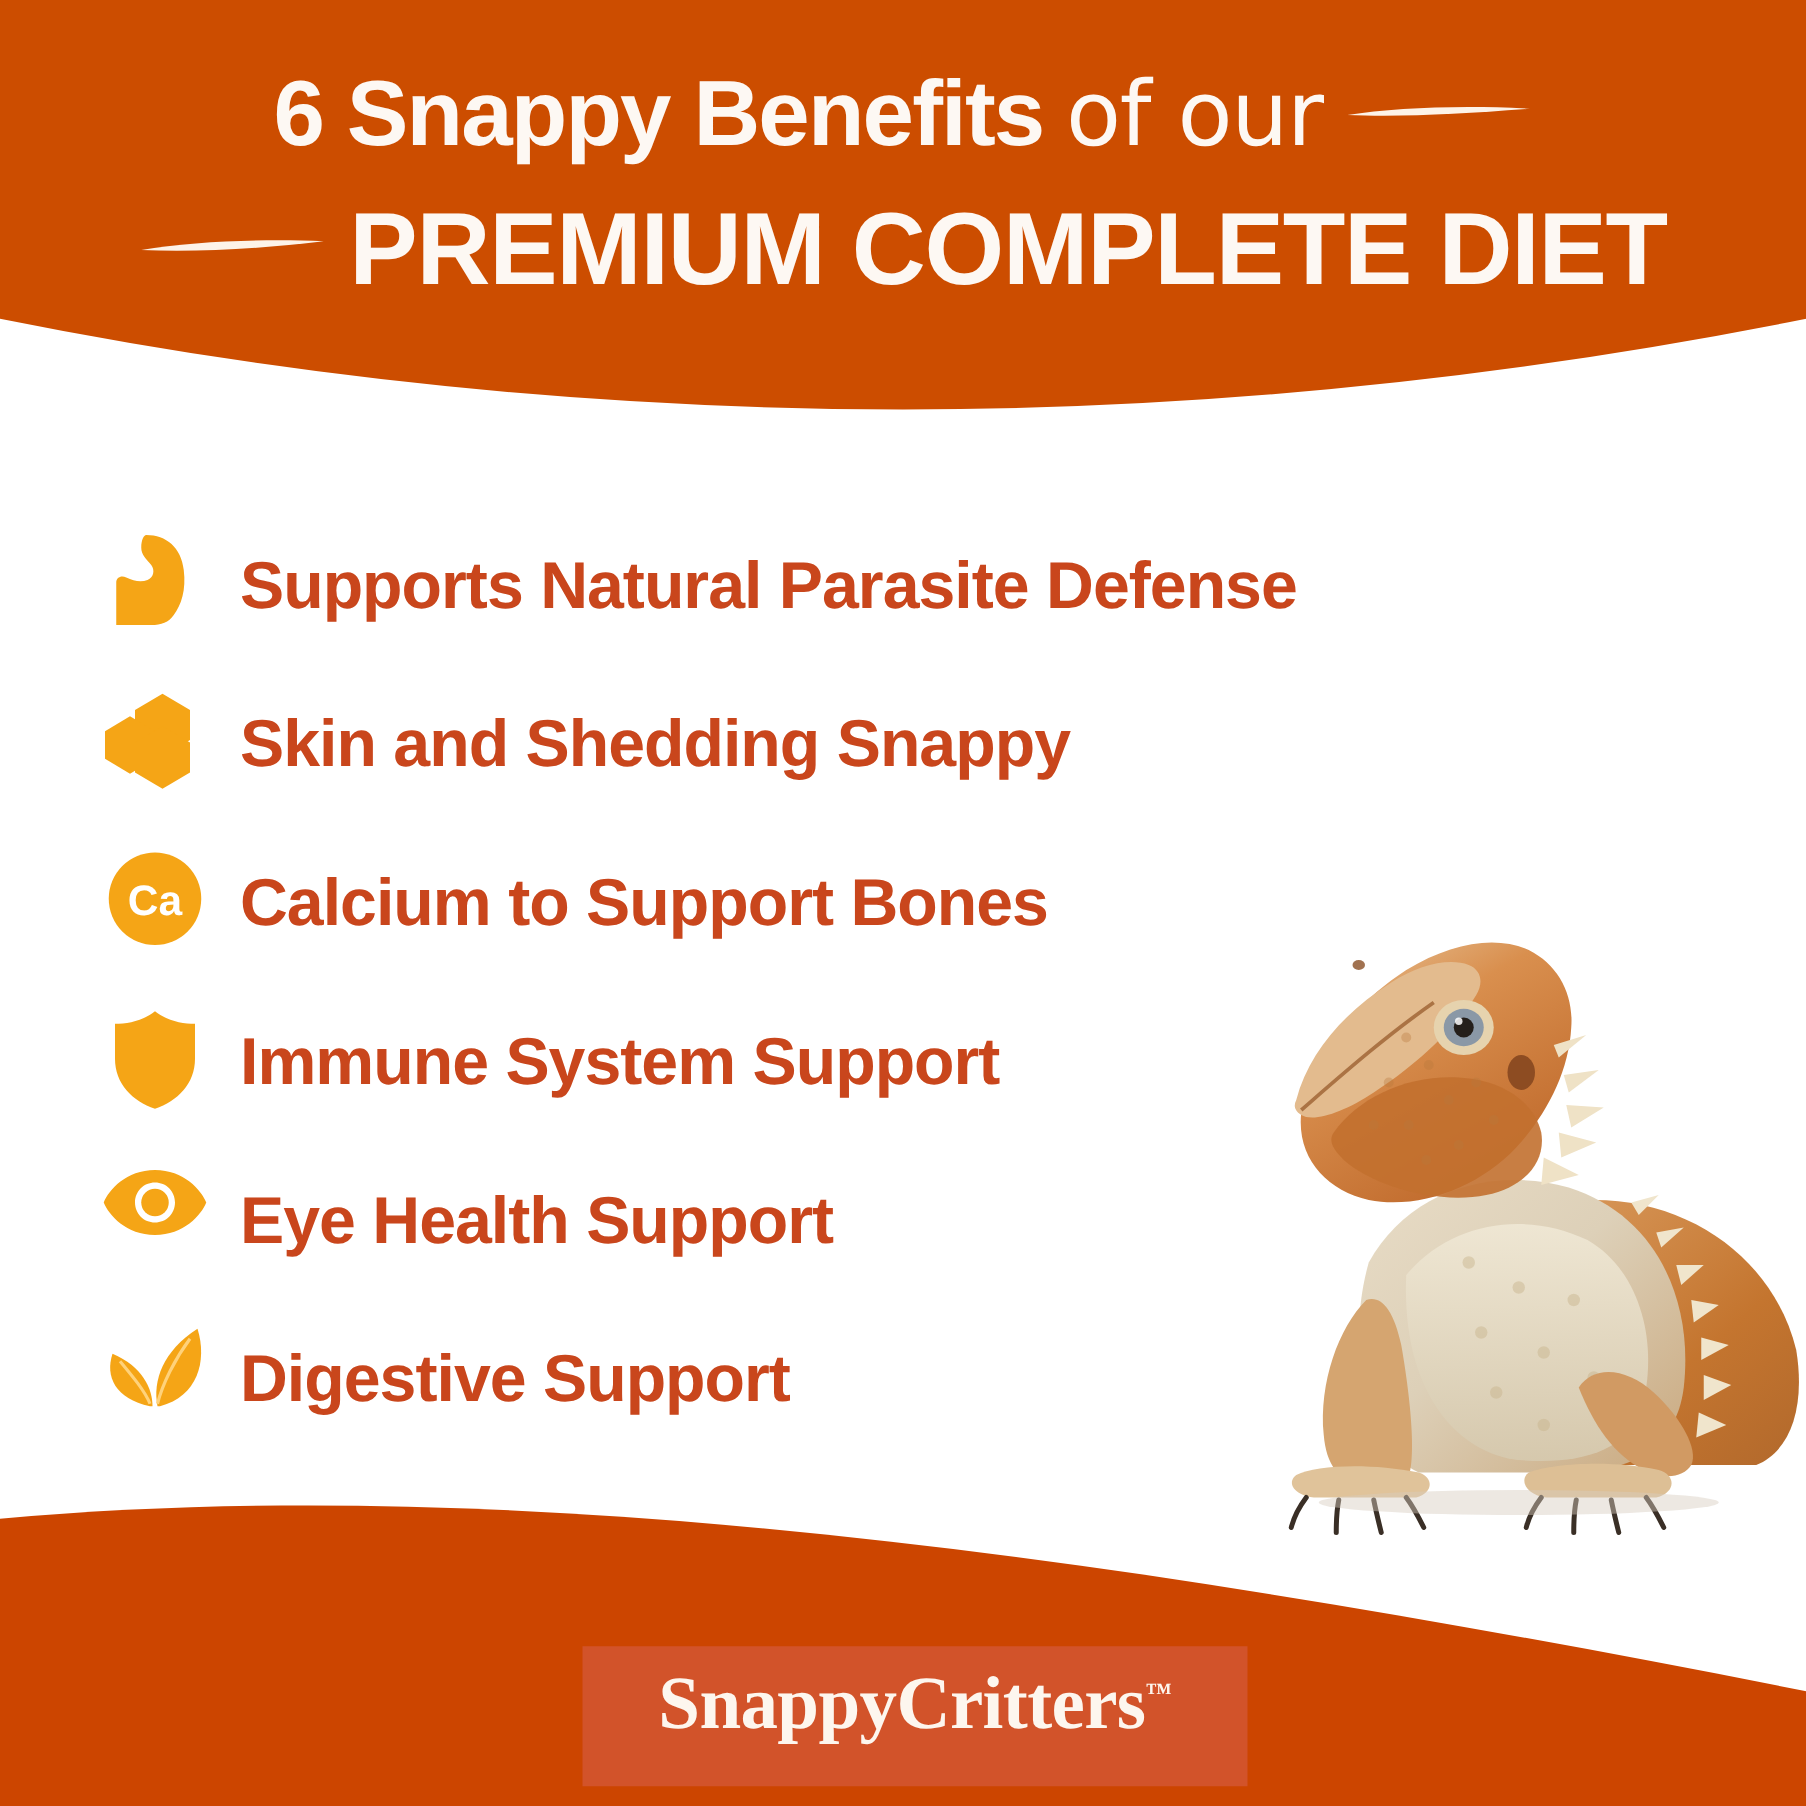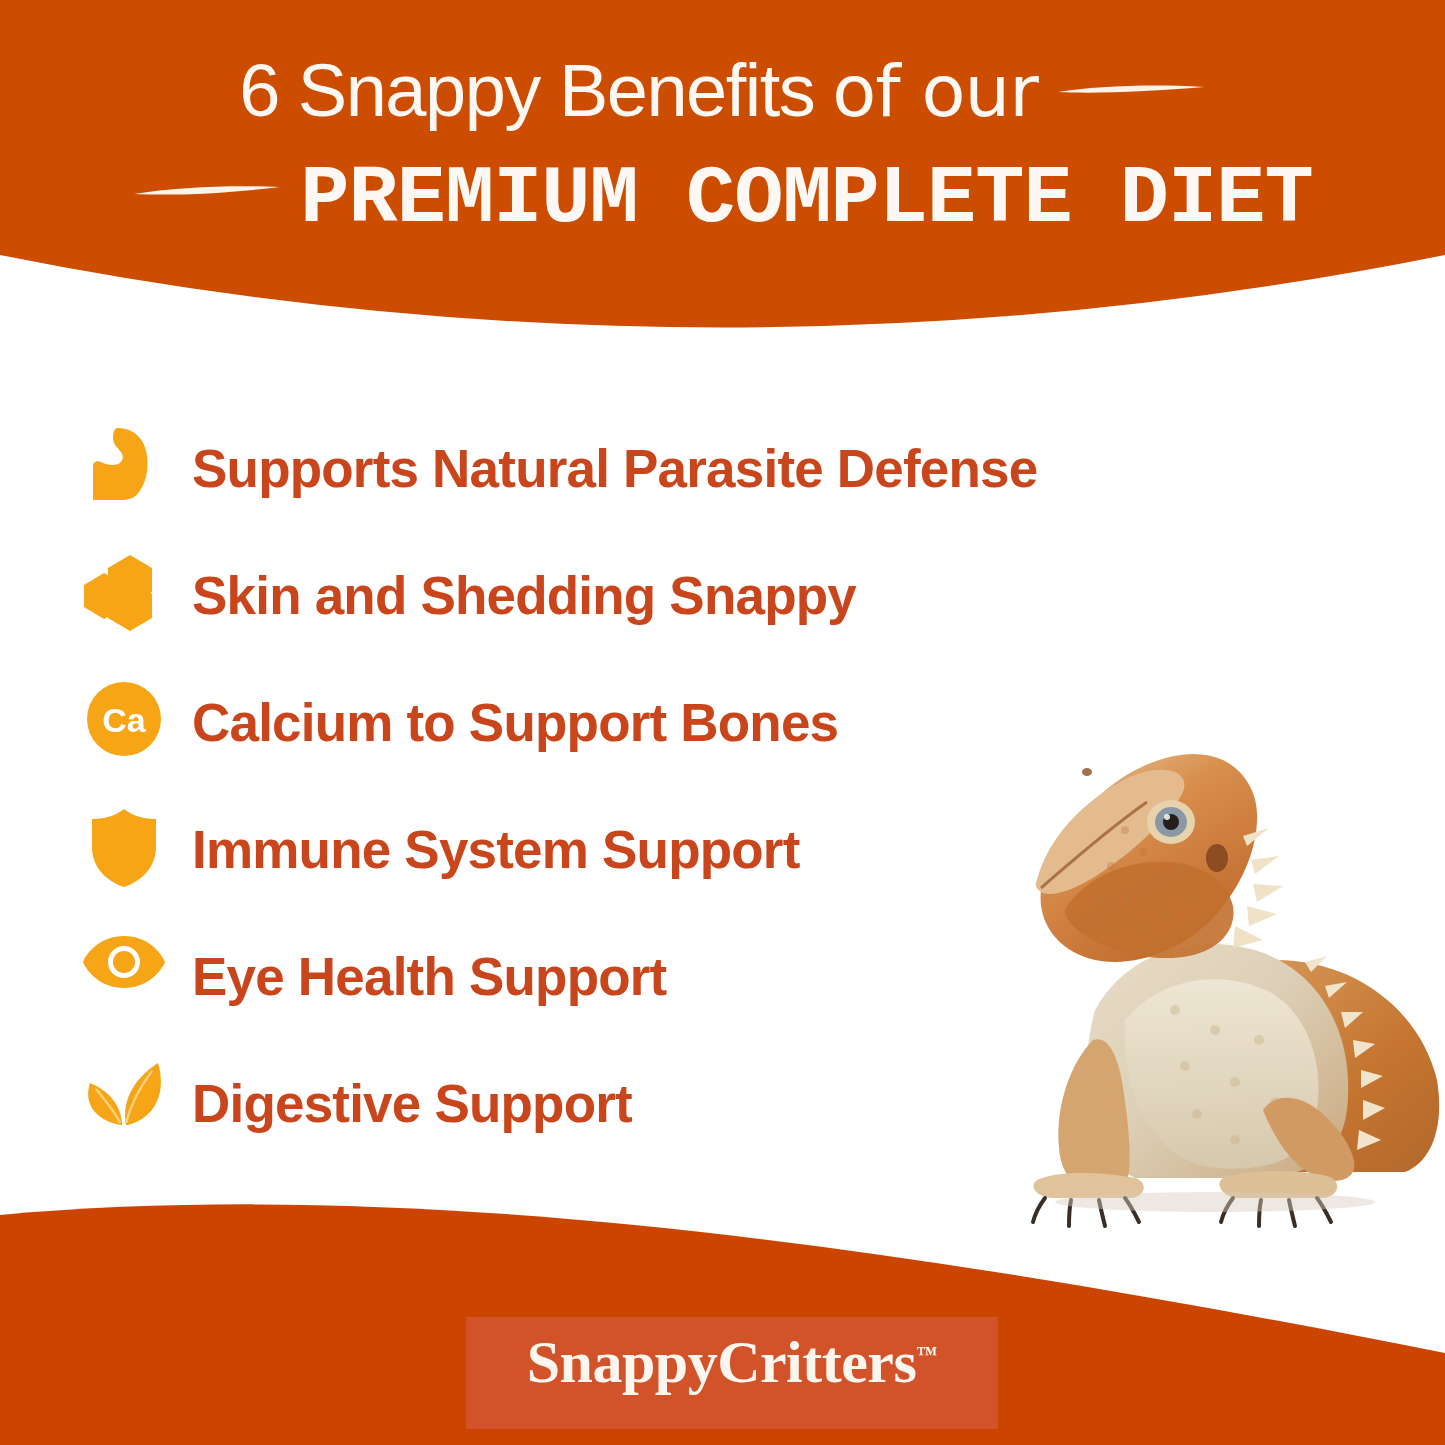--- a/index.html
+++ b/index.html
@@ -47,21 +47,21 @@
     top: 48px;
     width: 1445px;
     text-align: center;
     color: #fdf8f3;
     font-size: 74px;
     line-height: 86px;
     letter-spacing: -0.5px;
     white-space: nowrap;
   }
   .t-bold {
-    font-weight: normal;
+    font-weight: bold;
     font-family: "Liberation Sans", sans-serif;
     letter-spacing: -1.5px;
   }
   .t-light {
     font-weight: normal;
     font-family: "DejaVu Sans", sans-serif;
     letter-spacing: -1px;
     font-size: 72px;
   }
   .title-line-2 {
@@ -69,21 +69,20 @@
     left: 0;
     top: 152px;
     width: 1445px;
     text-align: center;
     color: #fdf8f3;
     font-size: 82px;
     line-height: 96px;
     font-weight: bold;
     letter-spacing: -1px;
     white-space: nowrap;
-    font-family: Liberation Mono, monospace;
   }
   .brush {
     display: inline-block;
     vertical-align: middle;
     position: relative;
   }
   .brush svg { display: block; }
   .brush-right { margin-left: 18px; margin-bottom: 14px; }
   .brush-left { margin-right: 18px; margin-bottom: 18px; }
 

